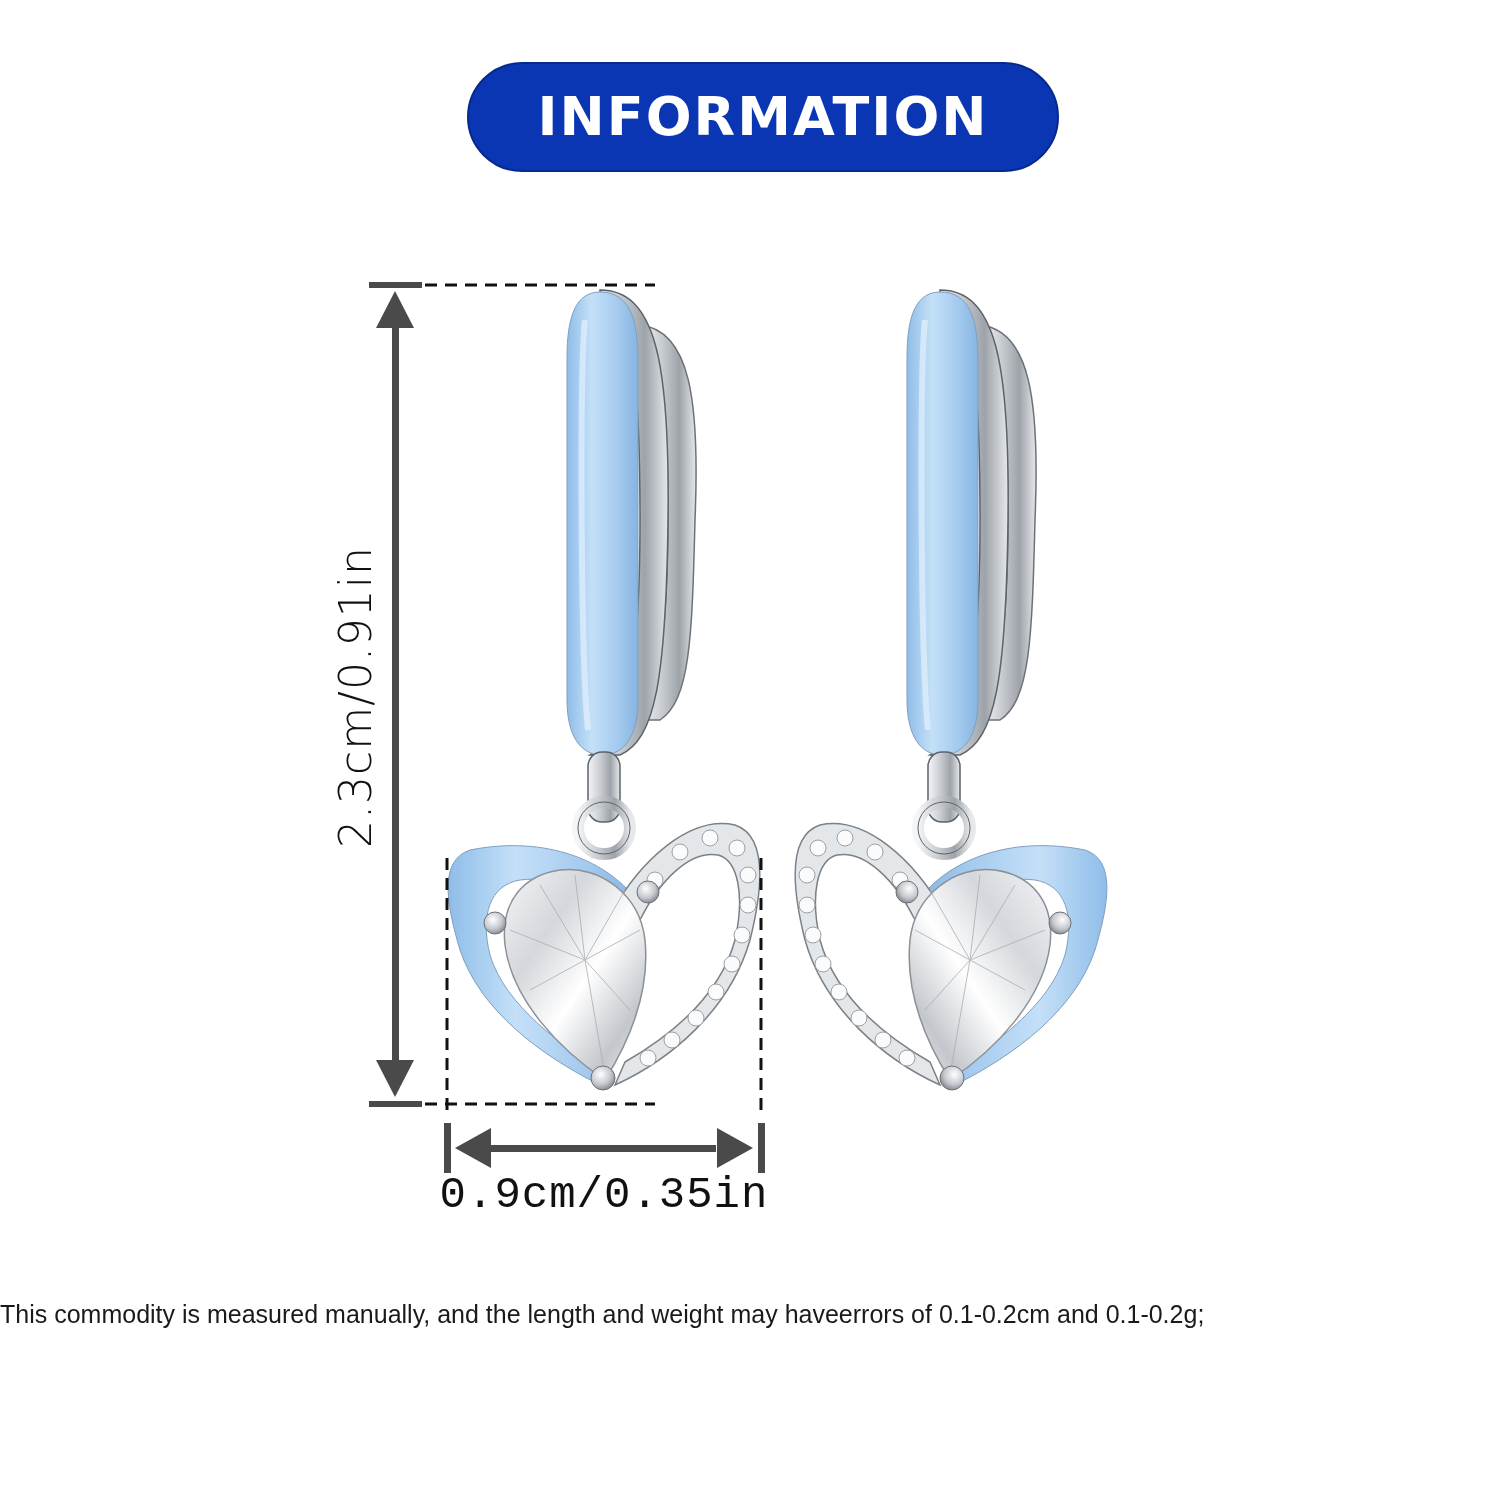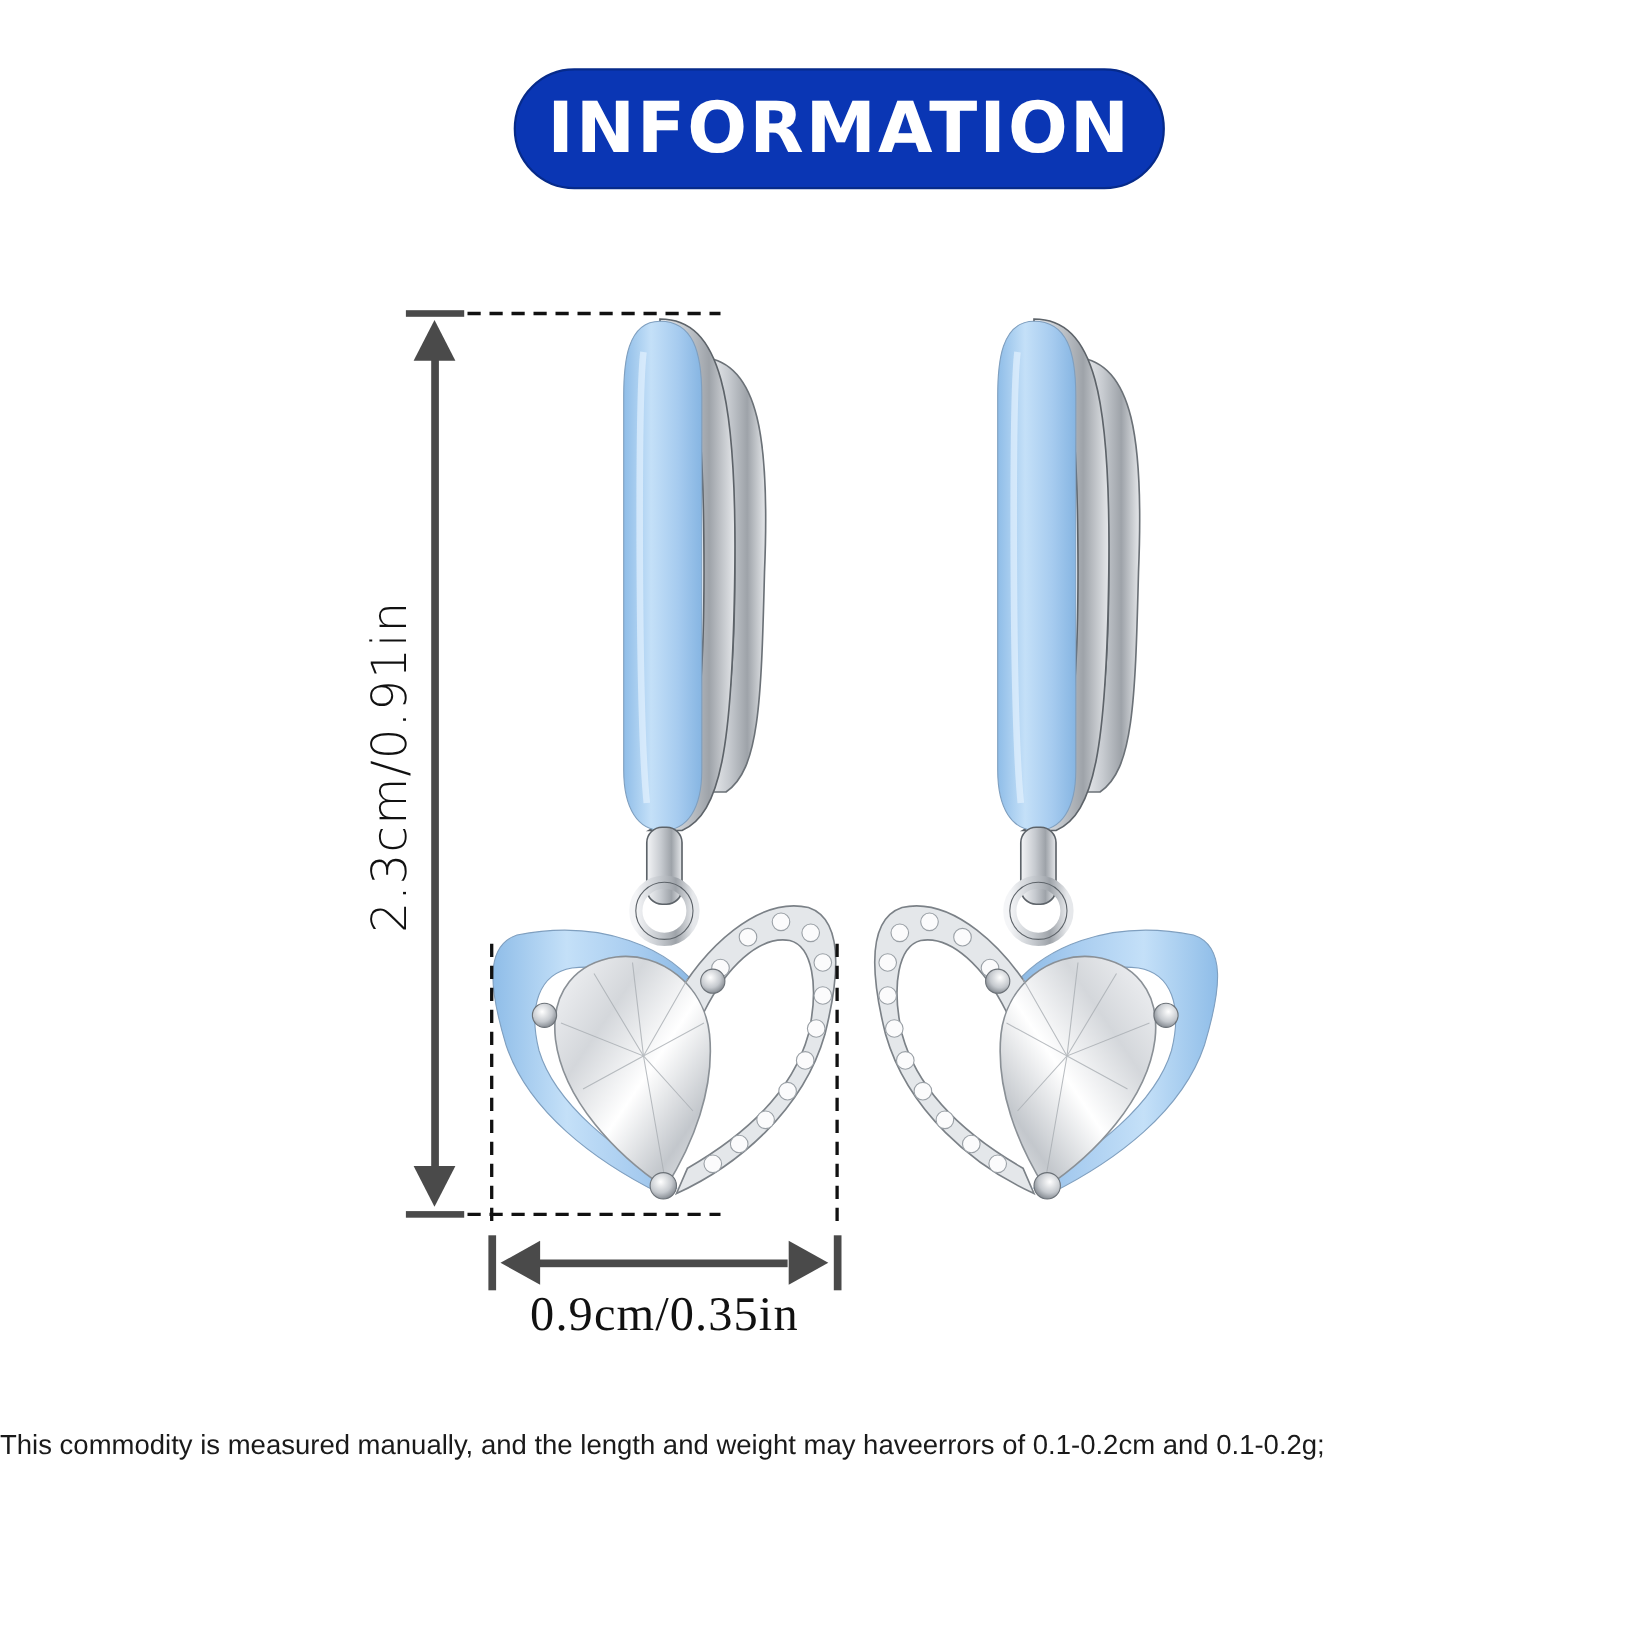--- a/index.html
+++ b/index.html
@@ -5,32 +5,32 @@
   html, body { margin:0; padding:0; background:#ffffff; }
   body { width:1500px; height:1500px; position:relative; overflow:hidden; font-family:"DejaVu Sans", sans-serif; }
   .banner {
     position:absolute; left:467px; top:62px; width:592px; height:110px;
     background:#0a36b4; border-radius:55px; box-sizing:border-box;
     border:2px solid #062a8a;
     display:flex; align-items:center; justify-content:center;
   }
   .banner span {
     color:#ffffff; font-family:"DejaVu Sans", sans-serif; font-weight:bold;
-    font-size:64px; letter-spacing:2px; line-height:1;
+    font-size:54px; letter-spacing:2px; line-height:1;
   }
   svg.stage { position:absolute; left:0; top:0; }
   .dim-v-label {
     position:absolute; left:355px; top:697px;
     transform: translate(-50%,-50%) rotate(-90deg);
     font-family:"DejaVu Sans", sans-serif; font-size:44px; color:#111;
     white-space:nowrap; font-weight:300; letter-spacing:1px;
   }
   .dim-h-label {
     position:absolute; left:604px; top:1195px; transform:translate(-50%,-50%);
-    font-family:Liberation Serif, serif; font-size:44px; color:#111;
+    font-family:Liberation Mono, monospace; font-size:44px; color:#111;
     white-space:nowrap; letter-spacing:1px;
   }
   .disclaimer {
     position:absolute; left:0; width:1500px; top:1295px; text-align:left;
     font-family:"Liberation Sans", sans-serif; font-size:25px; color:#1a1a1a;
     line-height:39px;
   }
   .disclaimer div { white-space:nowrap; }
 </style>
 </head>

